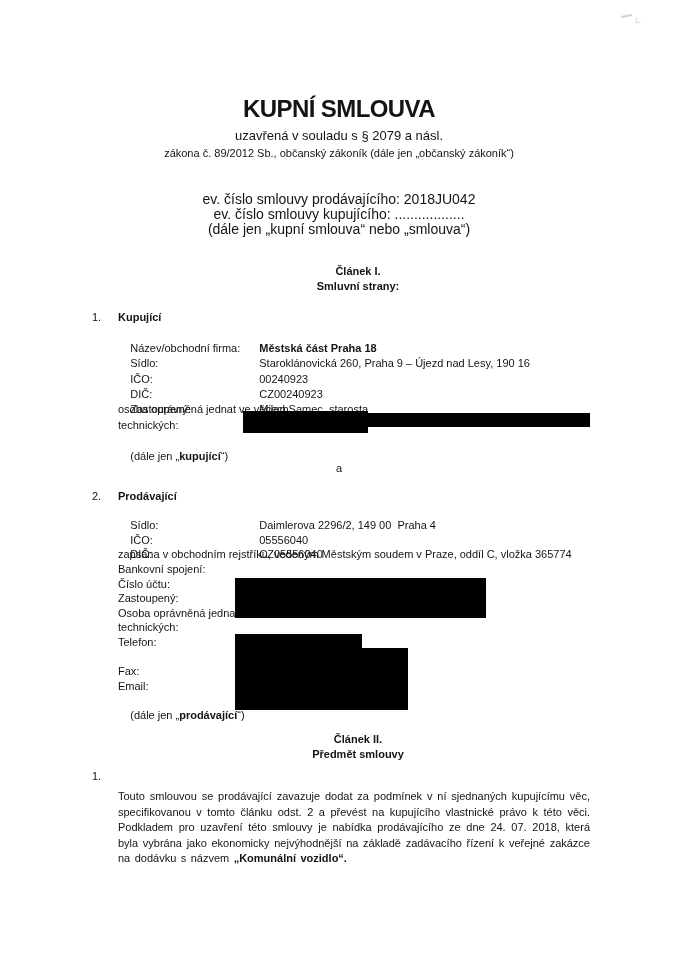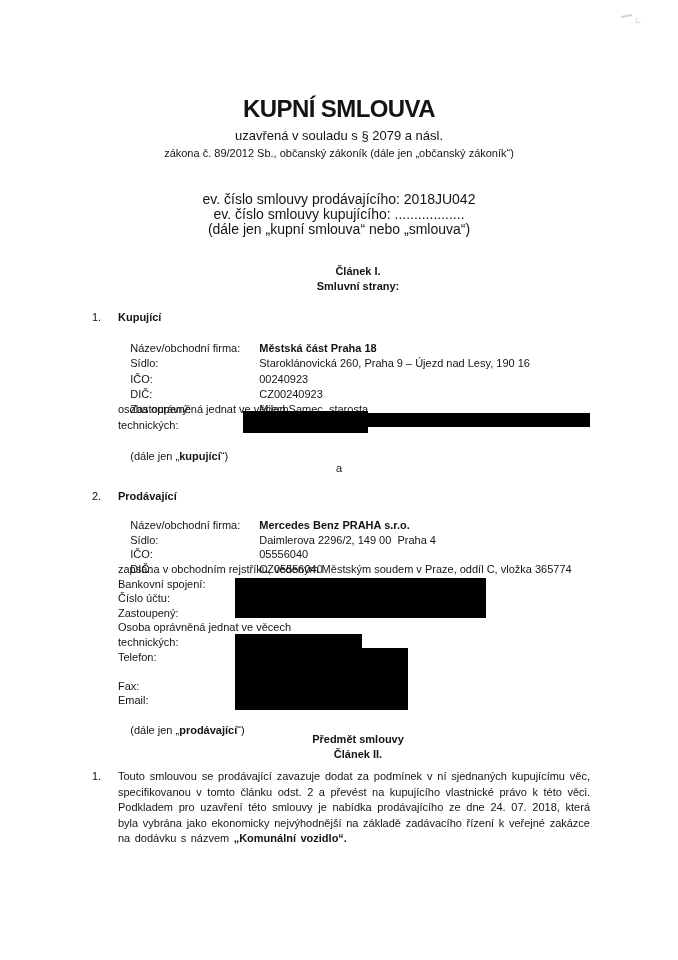--- a/index.html
+++ b/index.html
@@ -44,21 +44,21 @@
   
   .p1-bar-tall { top:101px; left:151px; width:125px; height:22px; }
   .p1-bar-thin { top:103px; left:276px; width:222px; height:14px; }
   
   .p2-block-bank { top:89px;  left:143px; width:251px; height:40px; }
   .p2-block-techA{ top:145px; left:143px; width:127px; height:14px; }
   .p2-block-techB{ top:159px; left:143px; width:173px; height:62px; }
 
   .para { position:absolute; top:769px; left:92px; width:498px; font-size:11px; line-height:15.5px; }
   .para .num { position:absolute; left:0; top:0; line-height:15.5px; }
-  .para .ptext { margin-left:26px; text-align:justify; word-spacing:1.4px; }
+  .para .ptext { margin-left:26px; text-align:justify; word-spacing:1.4px;margin-top:20px; }
 </style>
 </head>
 <body>
 
 <span class="artifact-a"></span>
 <span class="artifact-b"></span>
 
 <div class="centerline doc-title">KUPNÍ SMLOUVA</div>
 <div class="centerline sub1">uzavřená v souladu s § 2079 a násl.</div>
 <div class="centerline sub2">zákona č. 89/2012 Sb., občanský zákoník (dále jen „občanský zákoník“)</div>
@@ -100,23 +100,20 @@
   <div class="bar p1-bar-tall"></div>
   <div class="bar p1-bar-thin"></div>
 </section>
 
 <div class="centerline sep-a">a</div>
 
 <section class="sec sec2">
   <span class="num">2.</span>
   <div class="row b">Prodávající</div>
   <div class="row">
-    <span class="lab">Název/obchodní firma:</span><span class="b">Mercedes Benz PRAHA s.r.o.</span>
-  </div>
-  <div class="row">
     <span class="lab">Sídlo:</span><span>Daimlerova 2296/2, 149 00&nbsp; Praha 4</span>
   </div>
   <div class="row">
     <span class="lab">IČO:</span><span>05556040</span>
   </div>
   <div class="row">
     <span class="lab">DIČ:</span><span>CZ05556040</span>
   </div>
   <div class="row">zapsána v obchodním rejstříku, vedeným Městským soudem v Praze, oddíl C, vložka 365774</div>
   <div class="row">Bankovní spojení:</div>
@@ -130,22 +127,22 @@
   <div class="row">Email:</div>
   <div class="row">
     <span>(dále jen „</span><b>prodávající</b><span>“)</span>
   </div>
   <div class="bar p2-block-bank"></div>
   <div class="bar p2-block-techA"></div>
   <div class="bar p2-block-techB"></div>
 </section>
 
 <div class="centerline art-block art2">
+  <div>Článek II.</div>
   <div>Předmět smlouvy</div>
-  <div>Článek II.</div>
 </div>
 
 <section class="para">
   <span class="num">1.</span>
   <div class="ptext">
     <span>Touto smlouvou se prodávající zavazuje dodat za podmínek v ní sjednaných kupujícímu věc, specifikovanou v tomto článku odst. 2 a převést na kupujícího vlastnické právo k této věci. Podkladem pro uzavření této smlouvy je nabídka prodávajícího ze dne 24. 07. 2018, která byla vybrána jako ekonomicky nejvýhodnější na základě zadávacího řízení k veřejné zakázce na dodávku s názvem </span><b>„Komunální vozidlo“.</b>
   </div>
 </section>
 
 </body></html>

